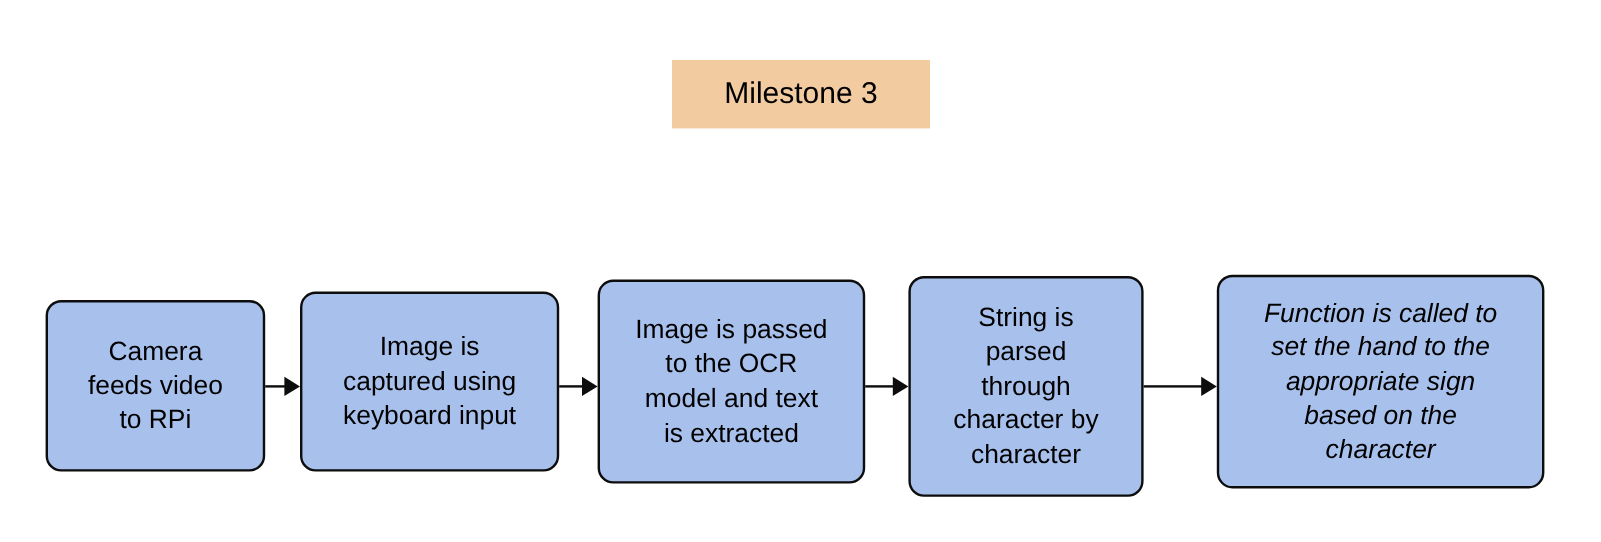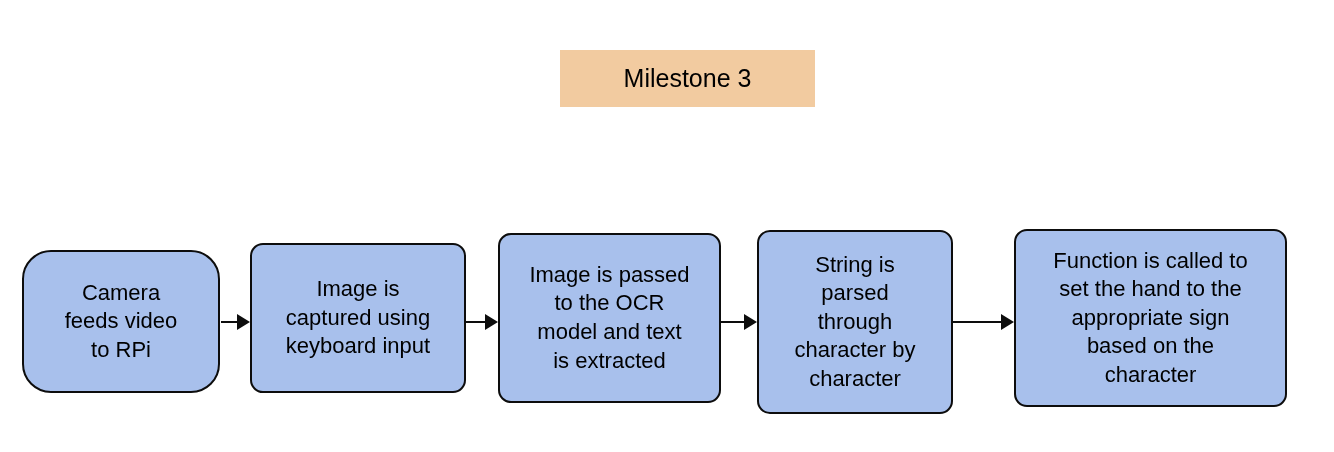--- a/index.html
+++ b/index.html
@@ -21,21 +21,21 @@
     inset: 0;
     width: 1334px;
     height: 452px;
   }
 
   
   .milestone-banner {
     position: absolute;
     left: 560px;
     top: 50px;
-    width: 255px;
+    width: 215px;
     height: 57px;
     background: #F2CBA0;
     display: flex;
     align-items: center;
     justify-content: center;
     box-sizing: border-box;
   }
   .milestone-label {
     font-size: 25px;
     line-height: 1.1;
@@ -56,25 +56,25 @@
   .flow-box-text {
     font-size: 22px;
     line-height: 1.30;
     text-align: center;
     color: #000000;
     white-space: pre-line;
     display: block;
   }
 
   
-  #box-0 { left: 22px;   top: 250px; width: 198px; height: 143px; border-radius: 29px; }
+  #box-0 { left: 38px;   top: 250px; width: 183px; height: 143px; }
   #box-1 { left: 250px;  top: 243px; width: 216px; height: 150px; }
   #box-2 { left: 498px;  top: 233px; width: 223px; height: 170px; }
   #box-3 { left: 757px;  top: 230px; width: 196px; height: 184px; }
-  #box-4 { left: 1014px; top: 229px; width: 273px; height: 178px; }
+  #box-4 { left: 1014px; top: 229px; width: 273px; height: 178px; font-style: italic; }
 
   
   .arrow {
     position: absolute;
     height: 22px;
     display: flex;
     align-items: center;
   }
   .arrow-shaft {
     height: 2.5px;

